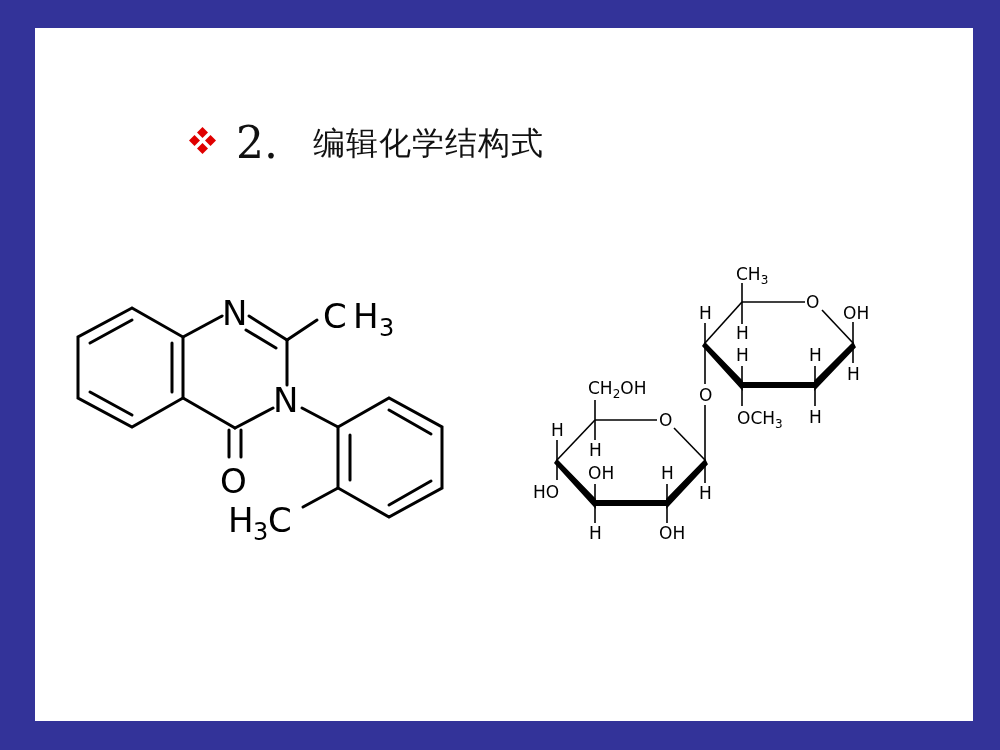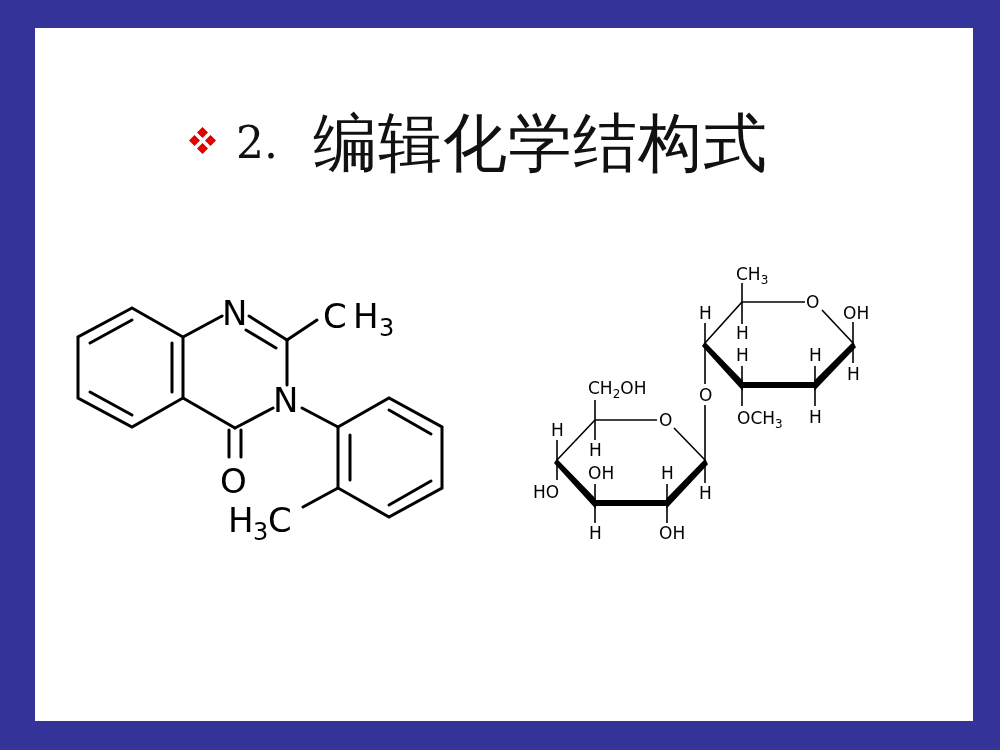--- a/index.html
+++ b/index.html
@@ -4,21 +4,21 @@
 <style>
   html, body { margin:0; padding:0; }
   body { width:1000px; height:750px; background:#333399; position:relative; overflow:hidden;
          font-family:"DejaVu Sans", sans-serif; }
   .slide { position:absolute; left:35px; top:28px; width:938px; height:693px; background:#ffffff; }
   .title-row { position:absolute; left:0; top:0; width:1000px; height:200px; }
   .bullet { position:absolute; left:189px; top:127px; width:27px; height:27px; }
   .title-num { position:absolute; left:236px; top:118px; font-family:"DejaVu Serif", serif;
                font-size:44px; color:#111; line-height:50px; }
   .title-text { position:absolute; left:313px; top:116px; font-family:"DejaVu Serif", serif;
-                font-size:64px; color:#111; line-height:54px; letter-spacing:1px; }
+                font-size:32px; color:#111; line-height:54px; letter-spacing:1px; }
   svg.mol { position:absolute; left:0; top:0; }
   .lbl { font-family:"DejaVu Sans", sans-serif; fill:#000; }
 </style>
 </head>
 <body>
 
 <div class="slide"></div>
 
 <div class="title-row">
   <svg class="bullet" viewBox="0 0 27 27">

